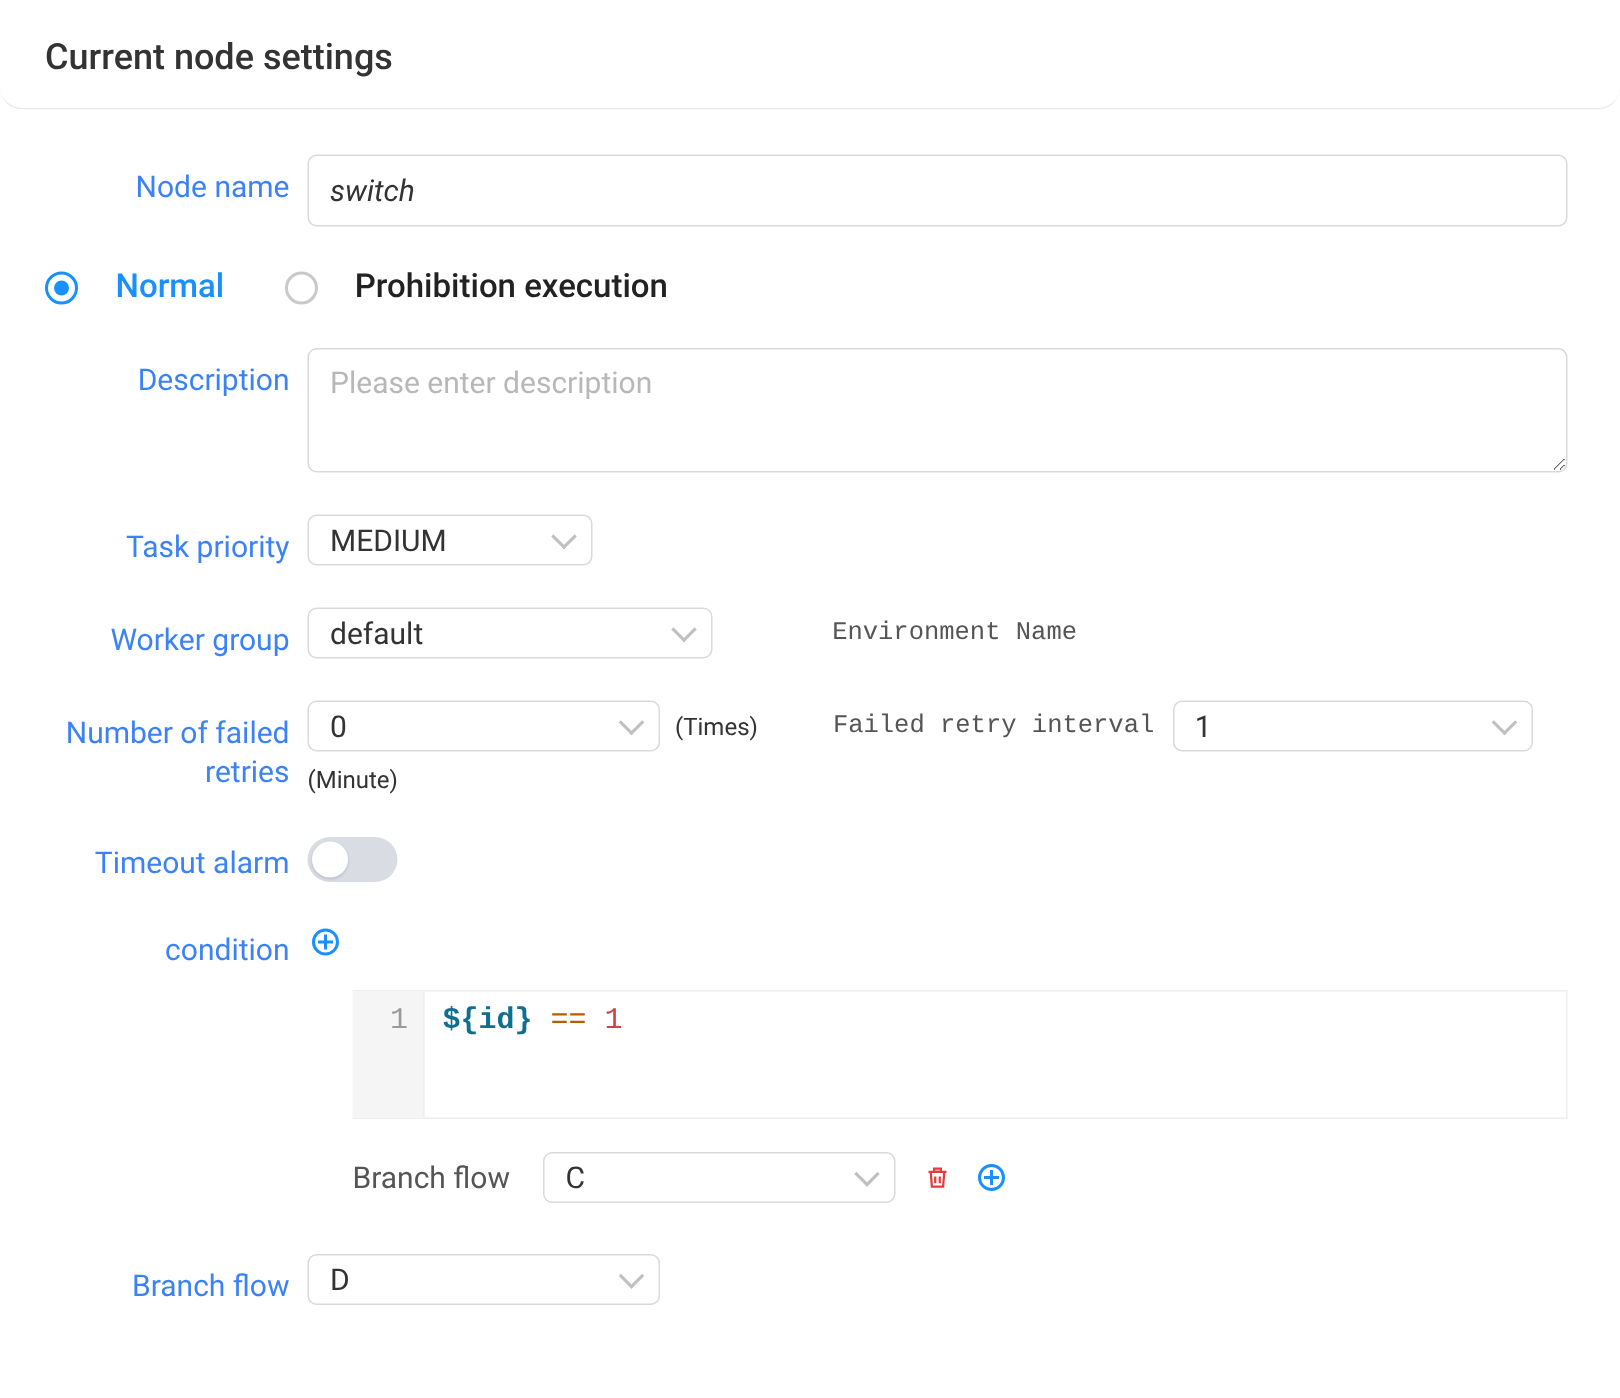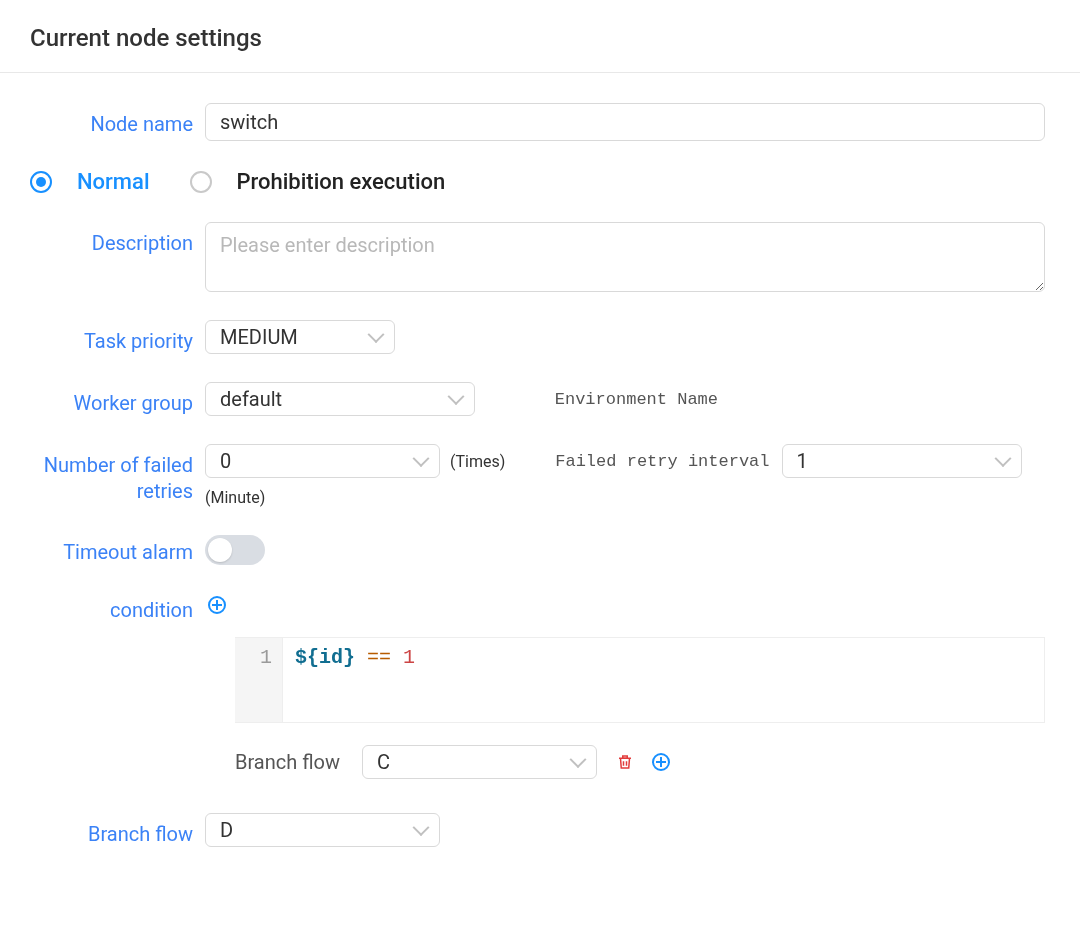--- a/index.html
+++ b/index.html
@@ -8,20 +8,21 @@
     padding: 0;
     font-family: -apple-system, BlinkMacSystemFont, "Segoe UI", Roboto, "Helvetica Neue", Arial, sans-serif;
     font-size: 18px;
     color: #333;
     background: #fff;
   }
   .page { width: 1080px; }
   .header {
     padding: 24px 30px 20px 30px;
     border-bottom: 1px solid #e8e8e8;
+    border-radius: 15px;
   }
   .header h1 {
     margin: 0;
     font-size: 24px;
     font-weight: 500;
     color: #333;
   }
   .form {
     padding: 30px 35px 20px 30px;
   }
@@ -50,25 +51,25 @@
   .text-input, .select, .textarea {
     border: 1px solid #d9d9d9;
     border-radius: 6px;
     padding: 10px 14px;
     font-size: 20px;
     font-family: inherit;
     color: #333;
     background: #fff;
     outline: none;
   }
-  .text-input { height: 38px; }
+  .text-input { height: 48px; font-style: italic; }
   .text-input.full { width: 100%; }
   .textarea {
     width: 100%;
-    height: 70px;
+    height: 83px;
     resize: both;
   }
   .textarea::placeholder, .text-input::placeholder { color: #b8b8b8; }
   .select {
     position: relative;
     display: inline-flex;
     align-items: center;
     height: 34px;
     padding-right: 40px;
     cursor: pointer;

